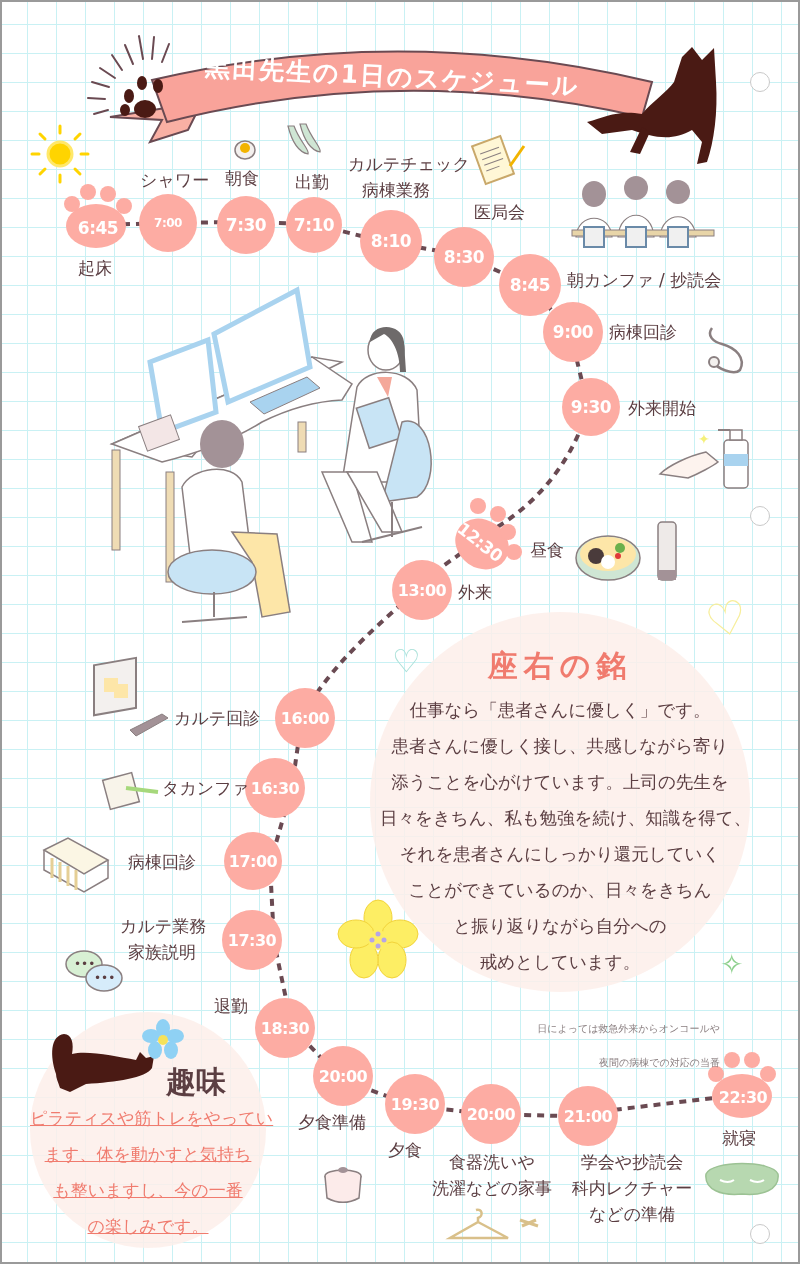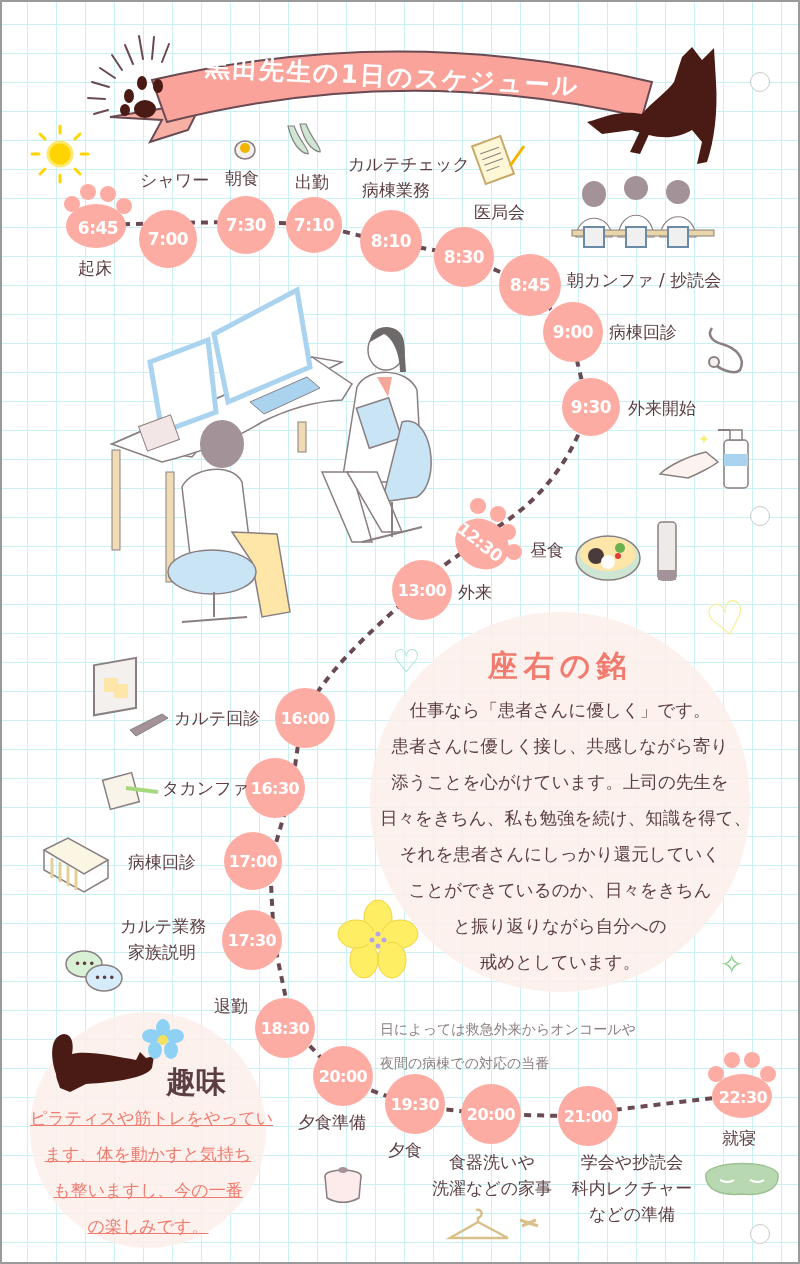--- a/index.html
+++ b/index.html
@@ -22,21 +22,21 @@
     display:flex; align-items:center; justify-content:center; letter-spacing:-0.5px;
   }
   .paw-bubble { background:transparent; }
   .label { position:absolute; color:#5b3e42; font-size:17px; line-height:1.45; white-space:nowrap; font-family:"DejaVu Sans", sans-serif; }
   .label.center { text-align:center; }
   .soft-circle { position:absolute; border-radius:50%; background:#fdeeea; opacity:0.85; }
   .motto-title { position:absolute; color:#f07b6e; font-size:30px; font-weight:bold; letter-spacing:6px; text-align:center; }
   .motto-body { position:absolute; color:#5b3e42; font-size:17.5px; line-height:36px; text-align:center; white-space:nowrap; }
   .hobby-title { position:absolute; color:#5b3e42; font-size:30px; font-weight:bold; }
   .hobby-body { position:absolute; color:#f07b6e; font-size:17px; line-height:36px; text-align:center; white-space:nowrap;text-decoration:underline; }
-  .note { position:absolute; color:#8a7f80; font-size:14px; line-height:34px; text-align:left; white-space:nowrap; }
+  .note { position:absolute; color:#8a7f80; font-size:10px; line-height:34px; text-align:right; white-space:nowrap; }
   svg { overflow:visible; }
 </style>
 </head>
 <body>
 
 <div id="page">
 
   <div class="hole" style="left:748px;top:70px;"></div>
   <div class="hole" style="left:748px;top:504px;"></div>
   <div class="hole" style="left:748px;top:1222px;"></div>
@@ -272,21 +272,21 @@
     <g fill="#fdaca3">
       <ellipse cx="36" cy="44" rx="30" ry="22"></ellipse>
       <circle cx="12" cy="22" r="8"></circle>
         <circle cx="28" cy="10" r="8"></circle>
         <circle cx="48" cy="12" r="8"></circle>
         <circle cx="64" cy="24" r="8"></circle>
     </g>
   </svg>
   <div class="bubble paw-bubble" style="left:60px;top:208px;width:72px;height:36px;font-size:17px;">6:45</div>
 
-  <div class="bubble" style="left:137px;top:208px;width:58px;height:58px;font-size:17px;">7:00</div>
+  <div class="bubble" style="left:137px;top:192px;width:58px;height:58px;font-size:12px;">7:00</div>
   <div class="bubble" style="left:215px;top:194px;width:58px;height:58px;font-size:17px;">7:30</div>
   <div class="bubble" style="left:284px;top:195px;width:56px;height:56px;font-size:17px;">7:10</div>
   <div class="bubble" style="left:358px;top:208px;width:62px;height:62px;font-size:17px;">8:10</div>
   <div class="bubble" style="left:432px;top:225px;width:60px;height:60px;font-size:17px;">8:30</div>
   <div class="bubble" style="left:497px;top:252px;width:62px;height:62px;font-size:17px;">8:45</div>
   <div class="bubble" style="left:541px;top:300px;width:60px;height:60px;font-size:17px;">9:00</div>
   <div class="bubble" style="left:560px;top:376px;width:58px;height:58px;font-size:17px;">9:30</div>
 
   <svg class="abs" style="left:444px;top:498px;" width="80" height="74">
     <g fill="#fdaca3">

